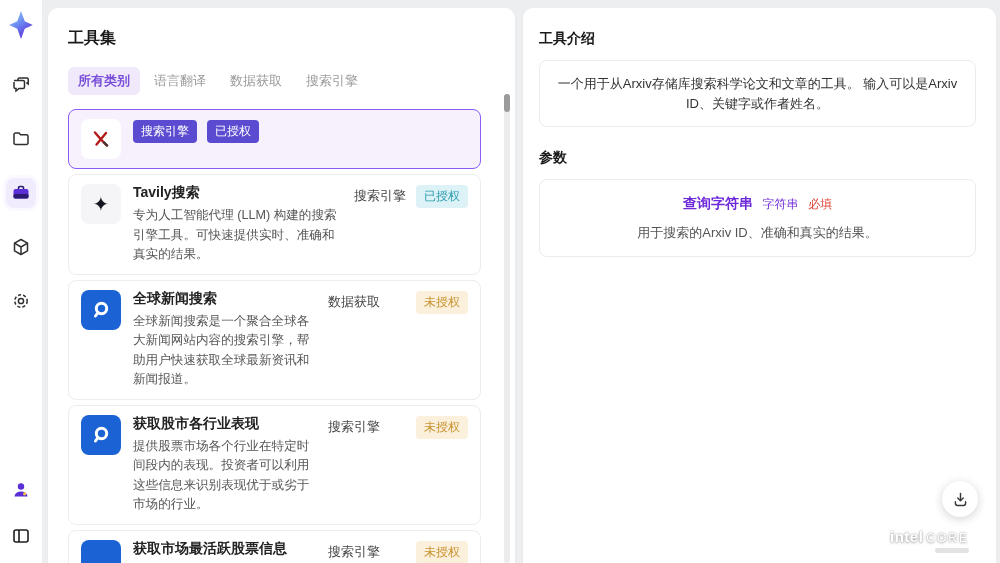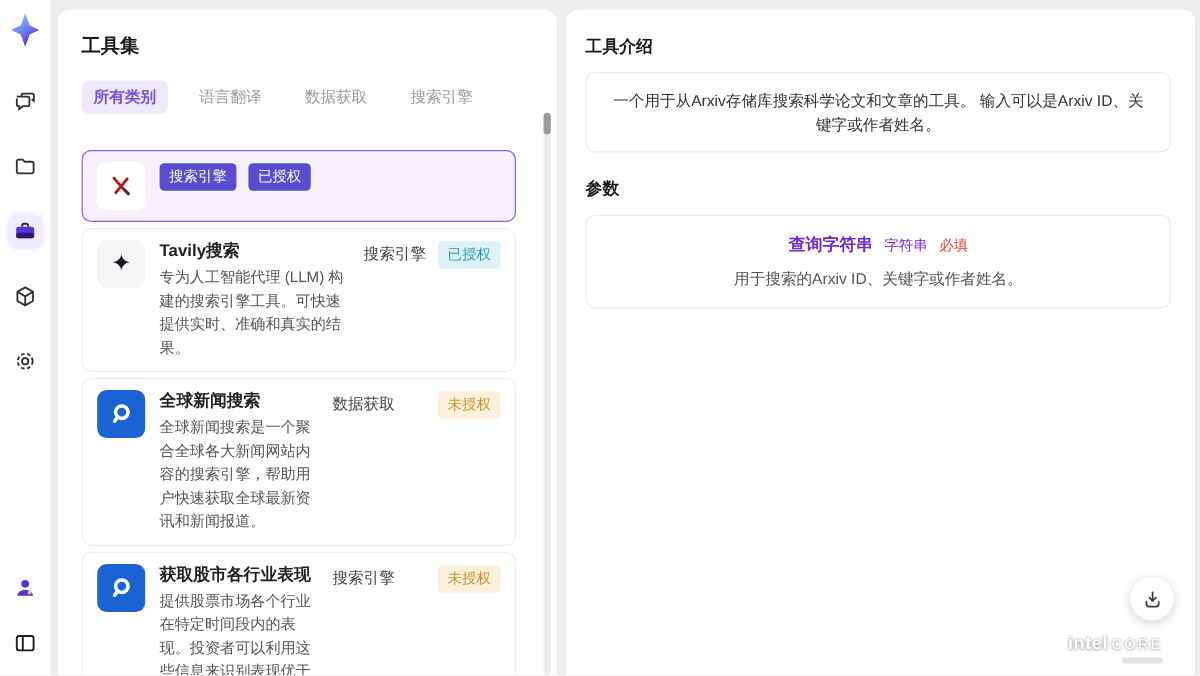--- a/index.html
+++ b/index.html
@@ -13,27 +13,27 @@
   .logo { margin-top:10px; margin-bottom:30px; }
   .nav-icons { display:flex; flex-direction:column; gap:24px; align-items:center; }
   .nav-btn { width:30px; height:30px; border-radius:8px; display:flex; align-items:center; justify-content:center; cursor:pointer; background:transparent; border:none; }
   .nav-btn.active { background:#f1ecfd; box-shadow:0 0 0 3px #fbf9ff; }
   .sidebar-spacer { flex:1; }
   .sidebar-bottom { display:flex; flex-direction:column; gap:16px; align-items:center; margin-bottom:12px; }
 
   
   .content { flex:1; display:flex; gap:8px; padding:8px 4px 0 6px; background:#eceef0; min-width:0; }
   .card { background:#fff; border-radius:10px 10px 0 0; box-shadow:0 1px 3px rgba(0,0,0,0.04); }
-  .list-card { width:416px; flex:none; padding:16px 20px 0 20px; position:relative; overflow:hidden; }
+  .list-card { width:467px; flex:none; padding:16px 20px 0 20px; position:relative; overflow:hidden; }
   .detail-card { flex:1; padding:16px 20px 0 16px; position:relative; overflow:hidden; }
 
   .panel-title { font-size:16px; font-weight:700; color:#1a1a1a; margin:4px 0 18px 0; }
 
   
-  .tabs { display:flex; gap:16px; align-items:center; margin-bottom:30px; }
+  .tabs { display:flex; gap:4px; align-items:center; margin-bottom:14px; }
   .tab { font-size:13px; color:#9a9a9a; padding:5px 10px; border-radius:6px; cursor:pointer; white-space:nowrap; }
   .tab.active { background:#efe9fb; color:#7a4fd8; font-weight:600; }
 
   
   .tool-list { display:flex; flex-direction:column; gap:5px; padding-right:14px; }
   .tool-item { display:flex; gap:12px; border:1px solid #ededed; border-radius:8px; padding:9px 12px; background:#fff; cursor:pointer; align-items:flex-start; }
   .tool-item.selected { background:#f7f1fe; border:1.5px solid #8b5cf6; }
   .tool-icon { width:40px; height:40px; border-radius:8px; flex:none; display:flex; align-items:center; justify-content:center; }
   .tile-white { background:#ffffff; }
   .tile-grey  { background:#f5f5f7; }
@@ -246,21 +246,21 @@
       <h2 class="section-h">工具介绍</h2>
       <div class="info-box">一个用于从Arxiv存储库搜索科学论文和文章的工具。 输入可以是Arxiv ID、关键字或作者姓名。</div>
 
       <h2 class="section-h">参数</h2>
       <div class="info-box">
         <div>
           <span class="param-name">查询字符串</span>
           <span class="param-type">字符串</span>
           <span class="param-req">必填</span>
         </div>
-        <div class="param-desc">用于搜索的Arxiv ID、关键字或作者姓名。</div>
+        <div class="param-desc">用于搜索的Arxiv ID、准确和真实的结果。</div>
       </div>
 
       <button class="fab">
         <svg width="17" height="17" viewBox="0 0 20 20" fill="none" stroke="#3a3a3a" stroke-width="1.7" stroke-linecap="round" stroke-linejoin="round">
           <path d="M10 3v8"></path>
           <path d="M6.8 8.2 10 11.4 13.2 8.2"></path>
           <path d="M4 12.5v2A2.5 2.5 0 0 0 6.5 17h7a2.5 2.5 0 0 0 2.5-2.5v-2"></path>
         </svg>
       </button>
 

